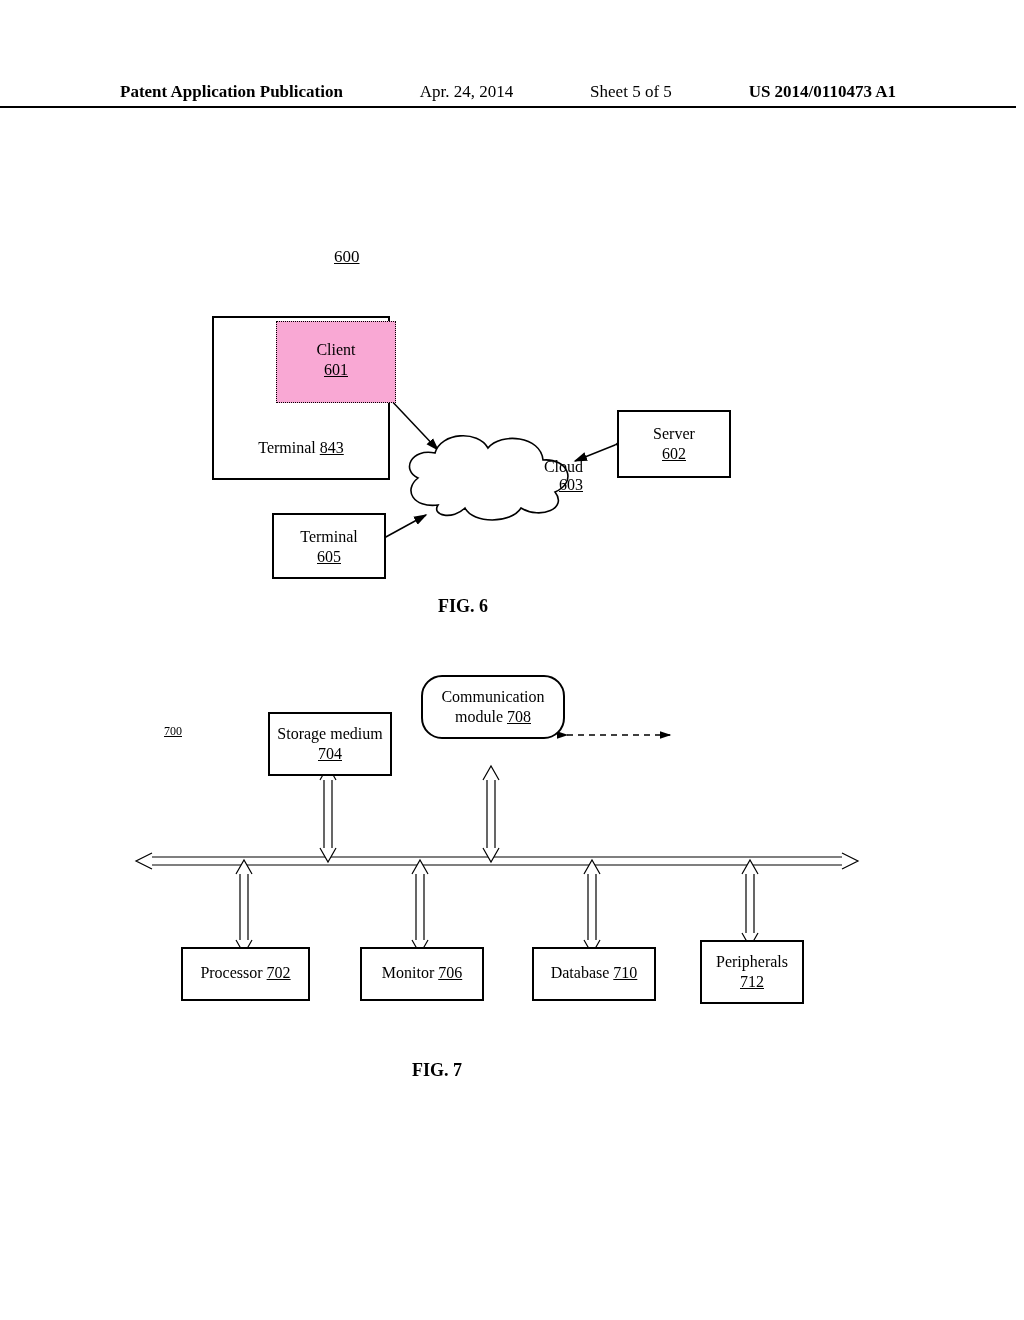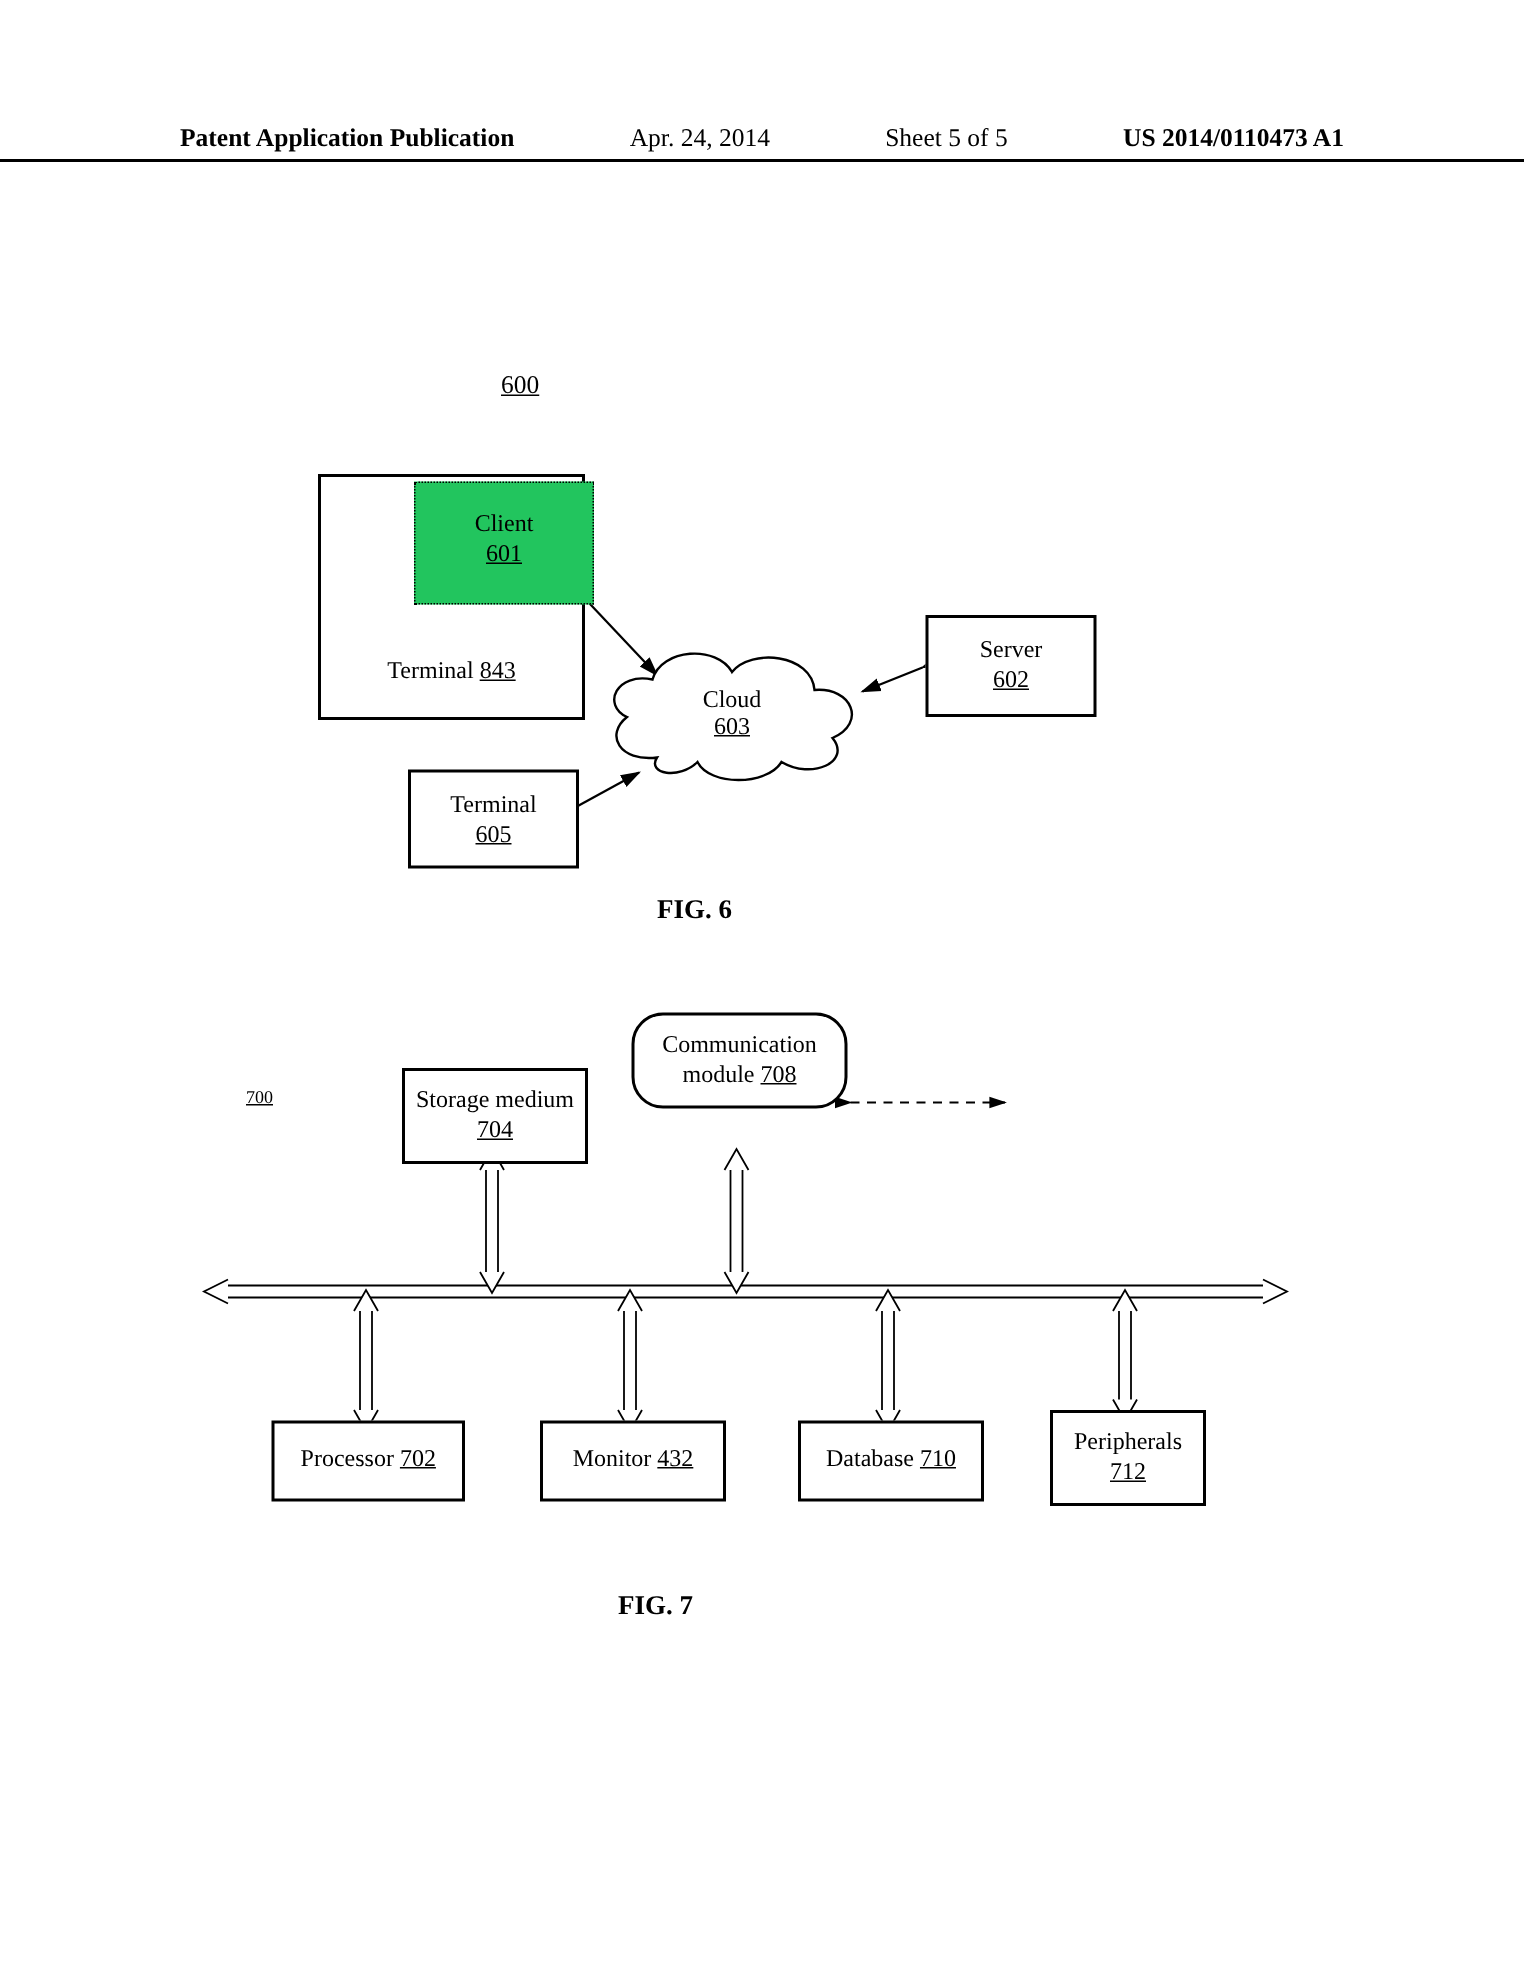--- a/index.html
+++ b/index.html
@@ -33,21 +33,21 @@
   }
   .ref-num-600 { position: absolute; top: 247px; left: 334px; font-size: 17px; text-decoration: underline; }
   .big-box {
     position: absolute;
     border: 2px solid black;
     background: white;
   }
   .dotted-box {
     position: absolute;
     border: 1px dotted black;
-    background: #22c55e;
+    background: #f9a8d4;
   }
   .node-label {
     position: absolute;
     width: 100%;
     text-align: center;
     font-size: 16px;
     line-height: 1.25;
   }
   .node-label .num { text-decoration: underline; }
 
@@ -113,21 +113,21 @@
   <path d="M 45 85
            C 20 88, 10 70, 25 58
            C 8 50, 18 28, 42 33
            C 48 12, 85 10, 95 28
            C 108 12, 148 16, 150 40
            C 175 38, 185 62, 162 72
            C 175 88, 148 100, 128 88
            C 118 104, 80 104, 72 88
            C 60 100, 38 96, 45 85 Z" fill="white" stroke="black" stroke-width="1.6"></path>
 </svg>
-<div style="position:absolute; top:458px; left:393px; width:190px; text-align:center; font-size:16px;">
+<div style="position:absolute; top:458px; left:393px; width:190px; text-align:right; font-size:16px;">
   <span>Cloud</span><br>
   <span class="num" style="text-decoration:underline;">603</span>
 </div>
 
 <div class="big-box server602">
   <div class="node-label" style="top:12px;">
     <span>Server</span><br>
     <span class="num">602</span>
   </div>
 </div>
@@ -217,21 +217,21 @@
 <div class="big-box processor702">
   <div class="node-label" style="top:14px;">
     <span>Processor</span>
     <span class="num">702</span>
   </div>
 </div>
 
 <div class="big-box monitor706">
   <div class="node-label" style="top:14px;">
     <span>Monitor</span>
-    <span class="num">432</span>
+    <span class="num">706</span>
   </div>
 </div>
 
 <div class="big-box database710">
   <div class="node-label" style="top:14px;">
     <span>Database</span>
     <span class="num">710</span>
   </div>
 </div>
 

